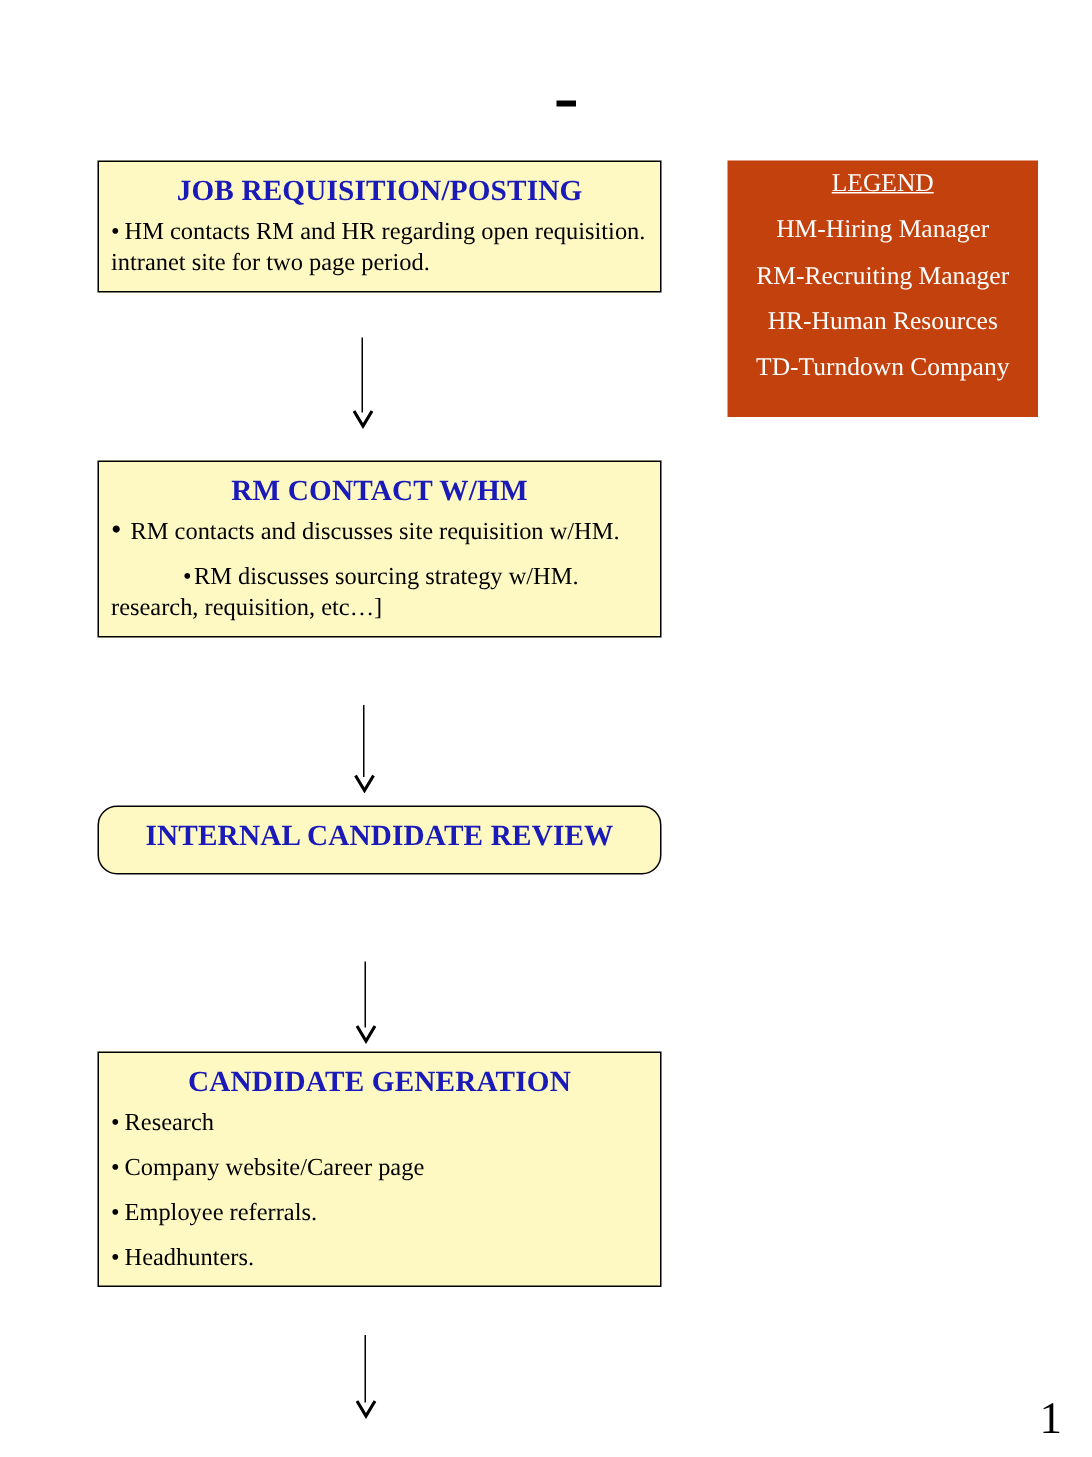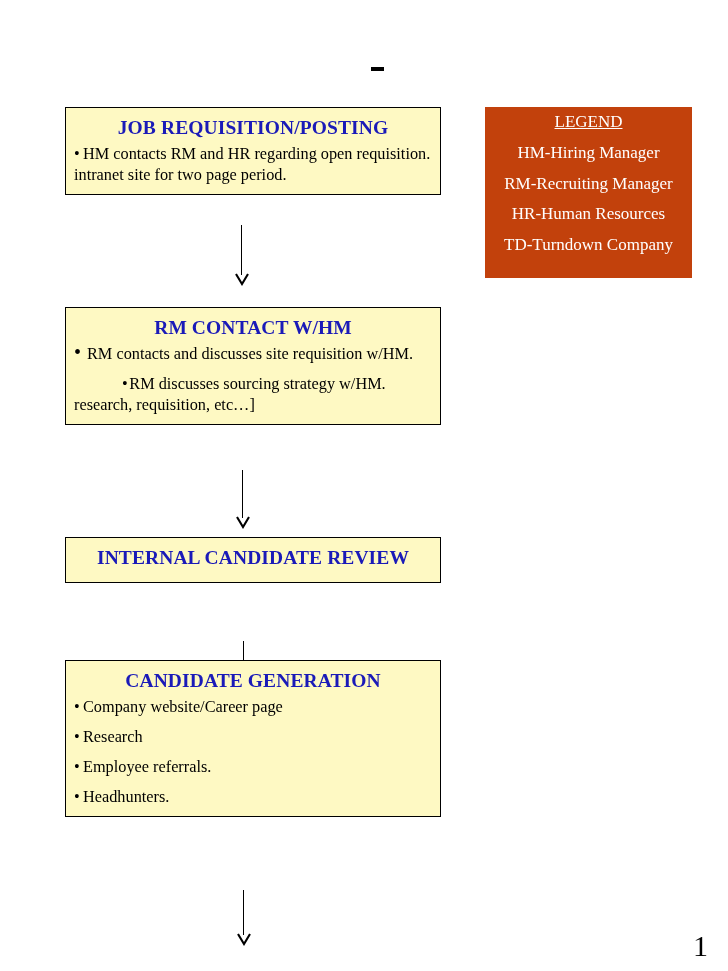--- a/index.html
+++ b/index.html
@@ -82,22 +82,22 @@
     font-size: 16.3px;
     line-height: 1.28;
     padding: 0 8px;
     margin: 0;
   }
   .indent1 { padding-left: 14px; }
 
   
   #box-job  { top: 107px; }
   #box-rm   { top: 307px; }
-  #box-icr  { top: 537px; }
-  #box-cg   { top: 660px; }
+  #box-icr  { top: 537px; border-radius: 13px; }
+  #box-cg   { top: 701px; }
 
   
   .legend {
     position: absolute;
     left: 485px;
     top: 107px;
     width: 207px;
     height: 171px;
     box-sizing: border-box;
     background: #c2410c;
@@ -199,22 +199,22 @@
     <div class="head" style="top:42px;">
       <svg width="14" height="13" viewBox="0 0 14 13">
           <path d="M1 1 L7 11 L13 1" fill="none" stroke="#000" stroke-width="2.1"></path>
         </svg>
     </div>
   </div>
 
   <div class="proc-box" id="box-cg">
     <div class="box-title">CANDIDATE GENERATION</div>
     <ul class="bullets">
+      <li><span class="bul">•</span><span>Research</span></li>
       <li><span class="bul">•</span><span>Company website/Career page</span></li>
-      <li><span class="bul">•</span><span>Research</span></li>
       <li><span class="bul">•</span><span>Employee referrals.</span></li>
       <li><span class="bul">•</span><span>Headhunters.</span></li>
     </ul>
   </div>
 
   <div class="arrow" style="left:236px; top:890px; height:60px;">
     <div class="shaft" style="height:45px;"></div>
     <div class="head" style="top:43px;">
       <svg width="14" height="13" viewBox="0 0 14 13">
           <path d="M1 1 L7 11 L13 1" fill="none" stroke="#000" stroke-width="2.1"></path>

